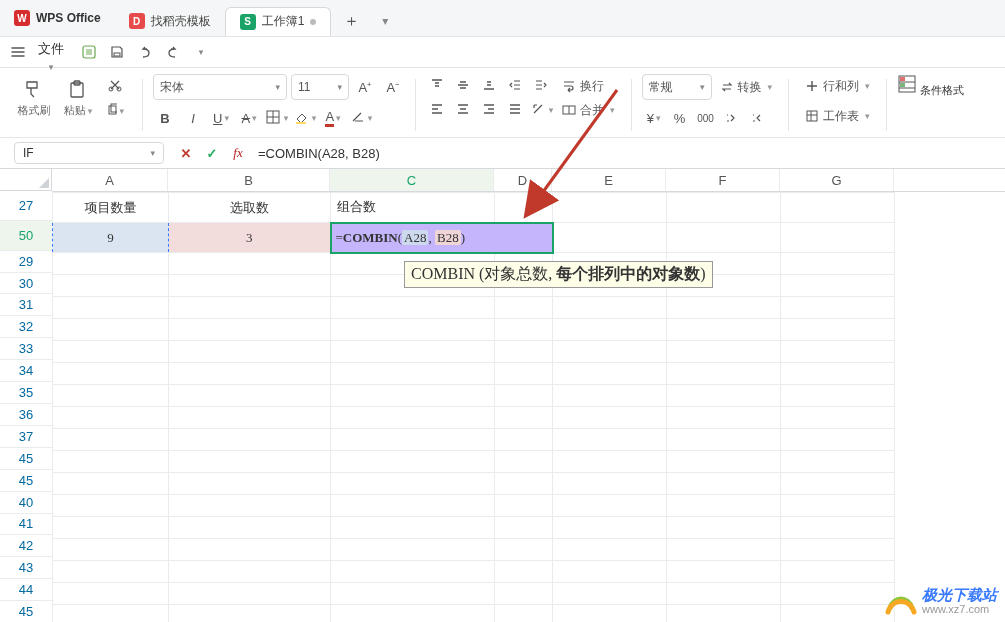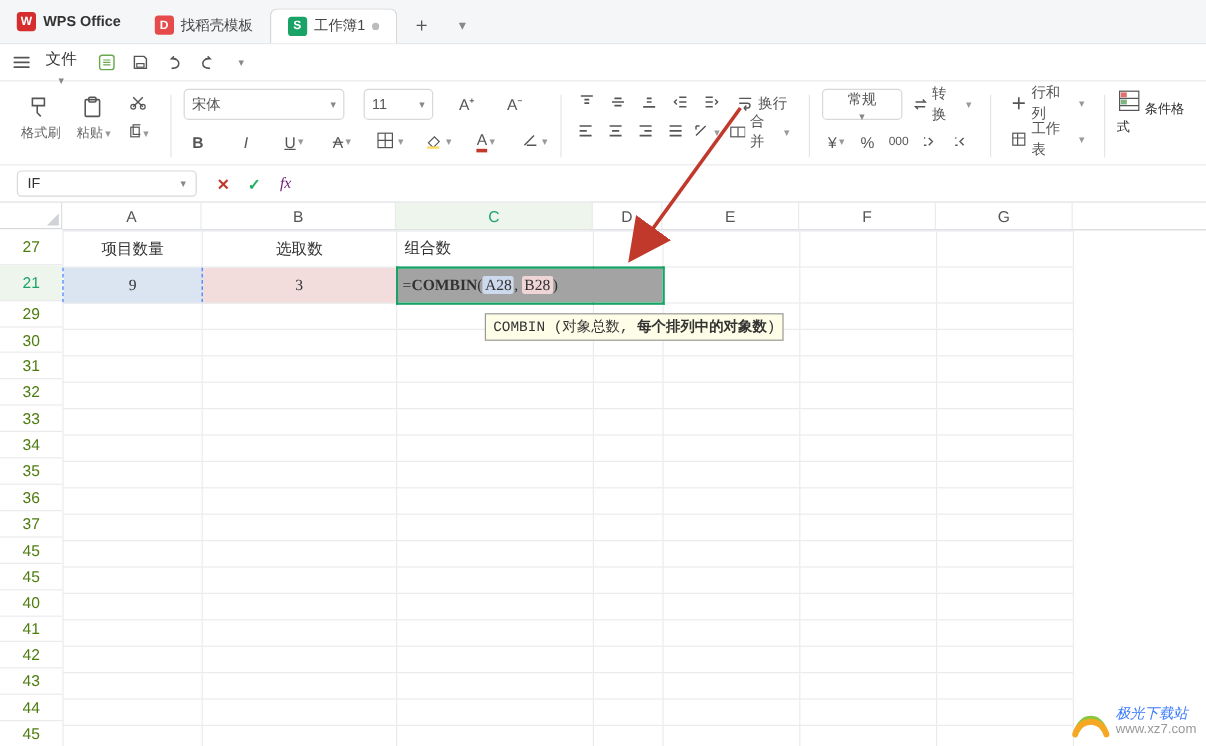--- a/index.html
+++ b/index.html
@@ -139,21 +139,21 @@
   .rgroup .smallbtns div {
     width:26px;height:22px;display:flex;align-items:center;justify-content:center;
   }
   .vdiv {
     width:1px;background:#e3e5e8;height:52px;align-self:center;
   }
   .fontarea {
     display:flex;flex-direction:column;gap:6px;
   }
   .fontarea .row {
-    display:flex;align-items:center;gap:16px;
+    display:flex;align-items:center;gap:4px;
   }
   .combo {
     display:flex;align-items:center;justify-content:space-between;
     border:1px solid #d6d8db;border-radius:4px;height:24px;
     padding:0 6px;background:#fff;font-size:12px;color:#555;
   }
   .combo.font { width:120px; }
   .combo.size { width:44px; }
   .iconbtn {
     width:24px;height:24px;display:flex;align-items:center;justify-content:center;
@@ -162,21 +162,21 @@
   .iconbtn.wdd{ width:30px; justify-content:space-between; padding:0 4px; box-sizing:border-box;}
   .iconbtn svg { width:16px;height:16px; }
   .alignarea {
     display:flex;flex-direction:column;gap:0;
   }
   .alignarea .row { display:flex;align-items:center;gap:2px; }
   .numarea, .cellarea, .rightarea {
     display:flex;flex-direction:column;gap:6px;
   }
   .numarea .row, .cellarea .row, .rightarea .row { display:flex;align-items:center;gap:2px; }
-  .combo.numfmt{ width:56px;flex-direction:column; }
+  .combo.numfmt{ width:56px; }
   .txtbtn {
     display:flex;align-items:center;height:24px;padding:0 6px;
     font-size:12px;color:#555;gap:4px;border-radius:4px;
   }
   .caret-sm { font-size:9px;color:#999;margin-left:2px; }
 
   
   .formulabar {
     display:flex;
     align-items:center;
@@ -191,21 +191,21 @@
     border:1px solid #d6d8db;border-radius:4px;
     padding:0 8px;font-size:12px;color:#333;
     box-sizing:border-box;
   }
   .fb-btns {
     display:flex;align-items:center;gap:6px;
     margin-left:12px;
   }
   .fb-btns .ib {
     width:20px;height:20px;display:flex;align-items:center;justify-content:center;
-    color:#701a75;font-size:13px;
+    color:#b91c1c;font-size:13px;
   }
   .fb-btns .ib.cancel { color:#c0392b;font-weight:600; }
   .fb-btns .ib.accept { color:#27ae60;font-weight:600; }
   .fb-btns .ib.fx { font-style:italic;font-family:serif; }
   .fb-input {
     flex:1;
     margin-left:10px;
     font-size:13px;color:#333;
     height:22px;display:flex;align-items:center;
   }
@@ -233,21 +233,21 @@
   }
   .colhead {
     height:22px;border-right:1px solid #e9ebed;
     display:flex;align-items:center;justify-content:center;
     font-size:13px;color:#555;box-sizing:border-box;
   }
   .colhead.active{ background:#eef5ec; color:#1aa366; }
   .rowhead{
     width:52px;height:22px;border-bottom:1px solid #e9ebed;
     display:flex;align-items:center;justify-content:center;
-    font-size:13px;color:#4d7c0f;box-sizing:border-box;
+    font-size:13px;color:#0369a1;box-sizing:border-box;
   }
   .rowhead.active-row{ background:#eef5ec;color:#1aa366;}
   table.cells {
     border-collapse:collapse;
     table-layout:fixed;
   }
   table.cells td {
     border:1px solid #e9ebed;
     height:22px;
     font-size:13px;
@@ -272,52 +272,52 @@
     background:#f2dcdc;
     border:1.5px dashed #c0504d !important;
     font-size:18px;font-family:"SimSun","宋体",serif;
   }
   .editor-cell {
     text-align:left !important;
     padding:0 4px;
     font-size:18px;
     font-family:"SimSun","宋体",serif;
     border:2px solid #1aa366 !important;
-    background:#a3a3a3;
+    background:#c4b5fd;
     position:relative;
   }
   .editor-cell .token1 { background:#cdd9ed;border-radius:2px;padding:0 2px; }
   .editor-cell .token2 { background:#efd5d5;border-radius:2px;padding:0 2px; }
   .tooltip {
     position:absolute;
     left:352px; top:69px;
     background:#fefde7;
     border:1px solid #999;
-    font-size:12px;
+    font-size:16px;
     padding:2px 6px;
-    font-family:Liberation Mono, monospace;
+    font-family:Liberation Serif, serif;
     white-space:nowrap;
     z-index:20;
   }
   
   .arrow {
     position:absolute;
     left:450px; top:-85px;
     width:160px;height:190px;
     pointer-events:none;
     z-index:30;
   }
   
   .watermark {
     position:absolute;
     right:8px;bottom:6px;
     display:flex;align-items:center;gap:4px;
     font-size:12px;
   }
-  .watermark .t1{ color:#3a7afe;font-weight:normal;font-size:12px;font-style:italic;}
+  .watermark .t1{ color:#3a7afe;font-weight:bold;font-size:15px;font-style:italic;}
   .watermark .t2{ color:#999;font-size:11px;}
 
   .caret { font-size:9px; color:#888; }
 </style>
 </head>
 <body>
 
 <div class="titlebar">
   <div class="brand">
     <span class="icon-s icon-wps">W</span>
@@ -615,29 +615,30 @@
 <div class="formulabar">
   <div class="namebox">
     <span>IF</span>
     <span class="caret">▾</span>
   </div>
   <div class="fb-btns">
     <div class="ib cancel">✕</div>
     <div class="ib accept">✓</div>
     <div class="ib fx">fx</div>
   </div>
+  <div class="fb-input">=COMBIN(A28, B28)</div>
 </div>
 
 <div class="grid">
   <div style="display:flex;flex-direction:column;">
     <div class="corner">
         <div class="tri"></div>
       </div>
     <div class="rowhead" style="height:30px">27</div>
-    <div class="rowhead active-row" style="height:30px">21</div>
+    <div class="rowhead active-row" style="height:30px">50</div>
     <div class="rowhead">29</div>
     <div class="rowhead">30</div>
     <div class="rowhead">31</div>
     <div class="rowhead">32</div>
     <div class="rowhead">33</div>
     <div class="rowhead">34</div>
     <div class="rowhead">35</div>
     <div class="rowhead">36</div>
     <div class="rowhead">37</div>
     <div class="rowhead">45</div>

